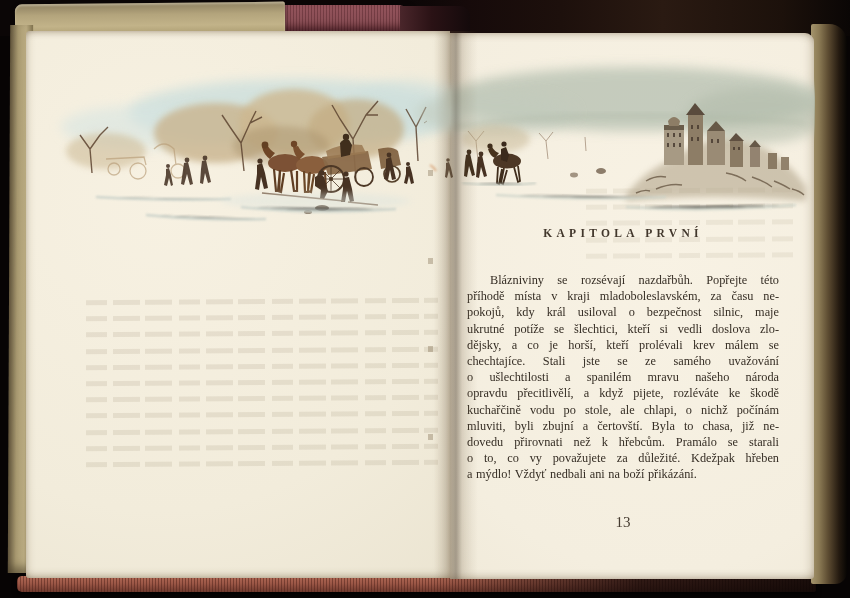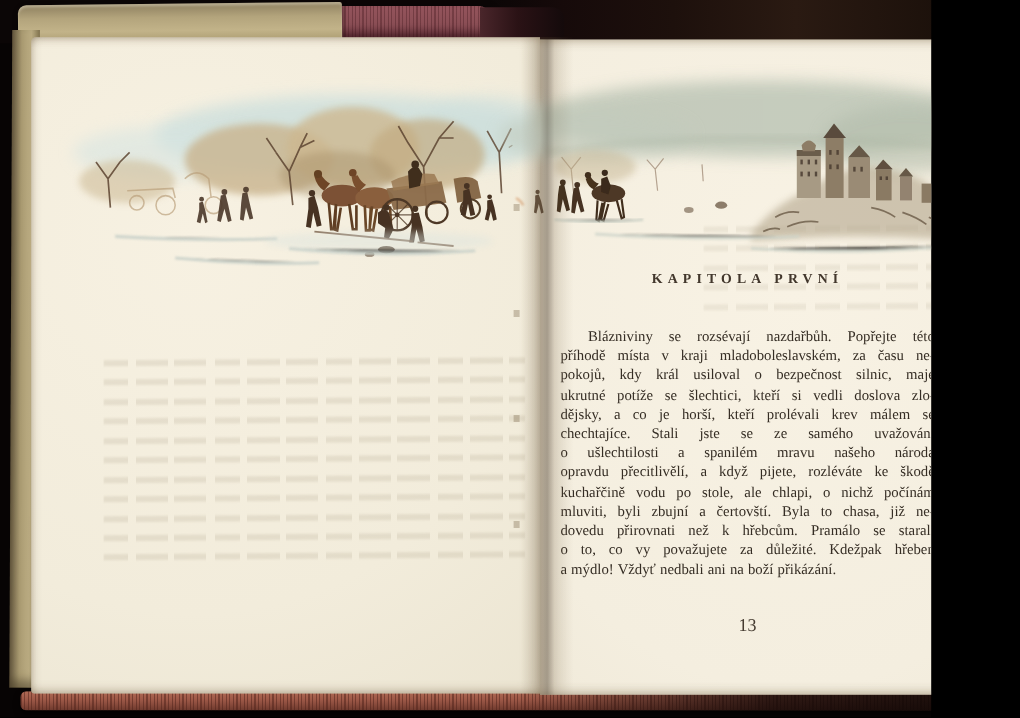--- a/index.html
+++ b/index.html
@@ -1,16 +1,16 @@
 <!DOCTYPE html>
 <html><head>
 <meta charset="utf-8">
 <style>
   html,body{margin:0;padding:0;background:#000;}
-  .screen{position:relative;width:776px;height:598px;background:#070404;overflow:hidden;
+  .screen{position:relative;width:850px;height:598px;background:#070404;overflow:hidden;
           font-family:"Liberation Serif","DejaVu Serif",serif;}
   .abs{position:absolute;}
 
   
   .top-cover{left:0;top:0;width:850px;height:36px;
     background:linear-gradient(90deg,#0b0606 0%,#0b0606 48%,#160a0a 55%,#1d100c 66%,#2a1a12 78%,#1c110b 92%,#0a0605 100%);}
   .maroon-ribbon{left:281px;top:5px;width:127px;height:28px;border-radius:3px 9px 2px 2px;
     background:
       repeating-linear-gradient(90deg,rgba(70,26,32,.38) 0 1px,rgba(0,0,0,0) 1px 3px),
       linear-gradient(180deg,#94545c 0%,#8a4e55 55%,#6d3a41 100%);

